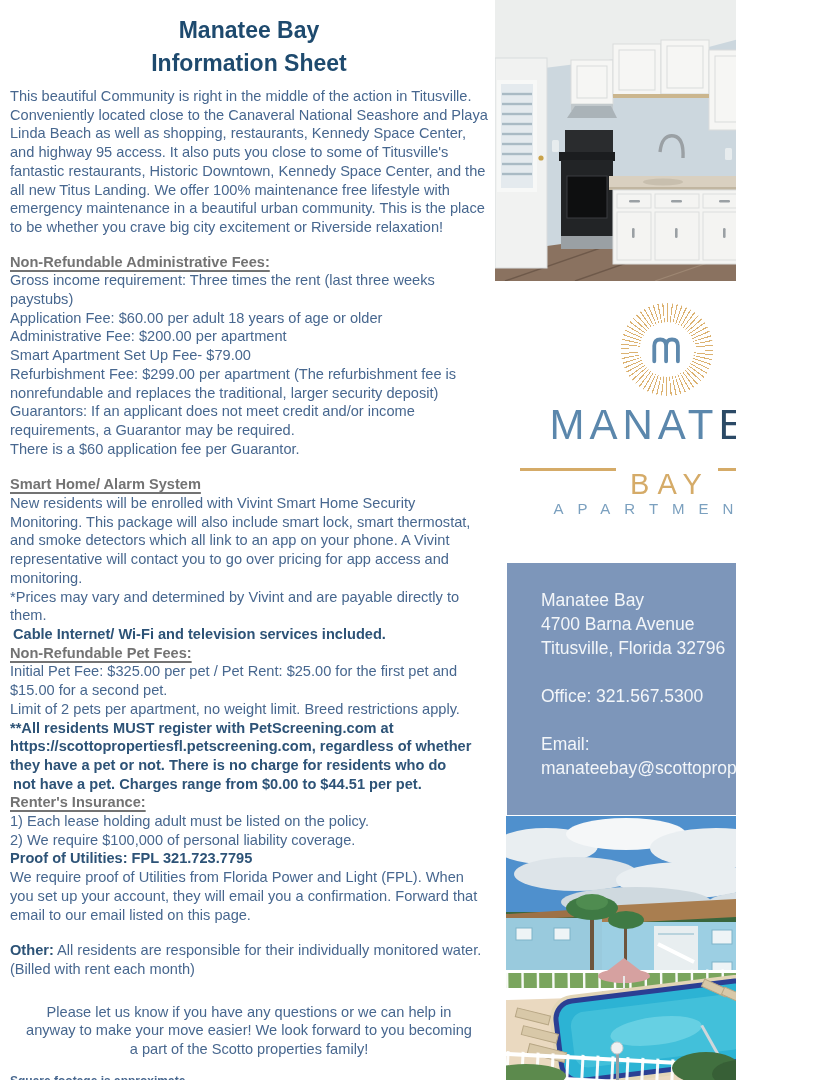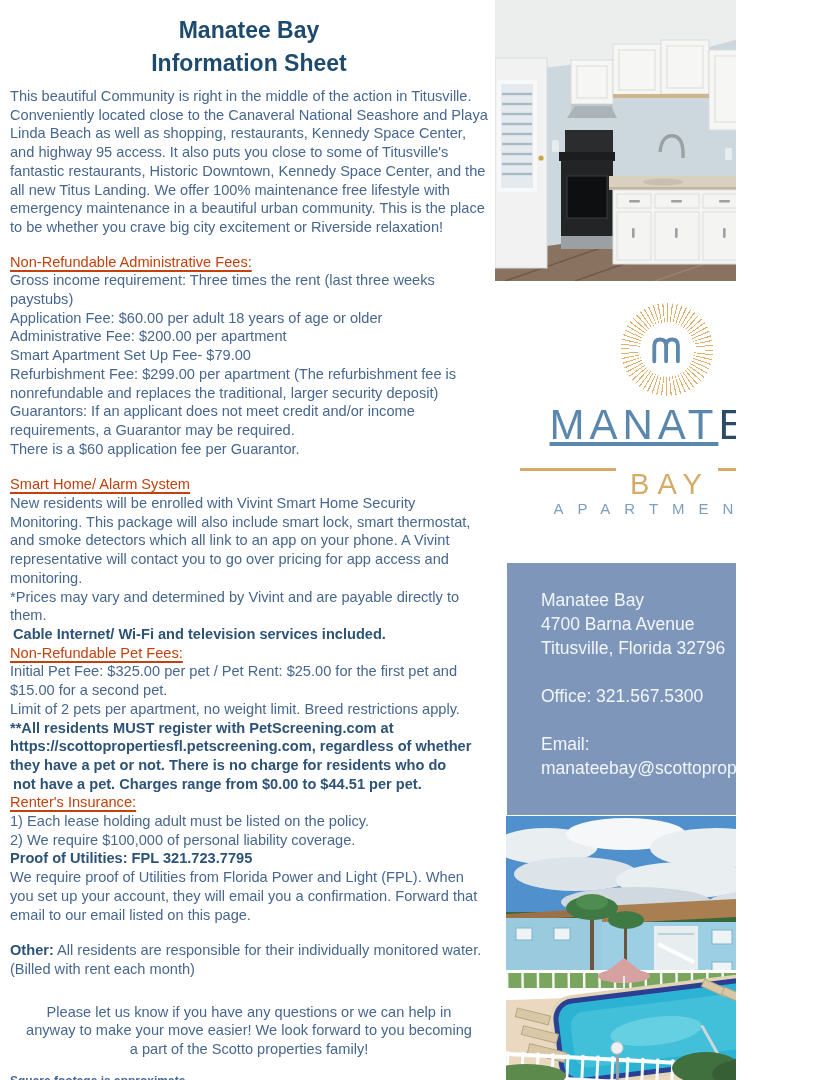--- a/index.html
+++ b/index.html
@@ -6,21 +6,21 @@
   html,body { background:#ffffff; }
   body { font-family:"Liberation Sans","DejaVu Sans",sans-serif; }
   .page { position:relative; width:736px; height:1080px; background:#ffffff; overflow:hidden; }
 
   
   .left-col { position:absolute; left:0; top:0; width:496px; padding:12px 8px 0 10px;
               color:#47678f; font-size:14.6px; line-height:18.7px; }
   .doc-title { text-align:center; color:#1e4a6e; font-size:23px; line-height:33px;
                font-weight:bold; margin:2px 0 7px 0; }
   .intro { margin-bottom:16px; }
-  .sec-head { font-weight:normal; color:#c2410c; text-decoration:underline;
+  .sec-head { font-weight:bold; color:#737373; text-decoration:underline;
               text-underline-offset:3px; text-decoration-thickness:1.5px; }
   .b { font-weight:bold; color:#2d5377; }
   .bu { font-weight:bold; color:#2d5377; 
         text-underline-offset:3px; text-decoration-thickness:1.5px; }
   .gap-lg { margin-top:17px; }
   .indent1 { padding-left:3px; }
   .closing { margin-top:24px; text-align:center; padding:0 14px; }
   .footer { margin-top:15px; font-size:12px; line-height:15.6px; font-weight:bold; }
 
   
@@ -28,21 +28,21 @@
   .logo-wrap { position:absolute; left:500px; top:302px; width:334px; height:215px;
                display:flex; flex-direction:column; align-items:center; }
   .logo-mark { position:relative; width:96px; height:96px; }
   .sunburst { position:absolute; inset:0; border-radius:50%;
     background:repeating-conic-gradient(from 0deg,#dcb271 0deg 1.5deg,transparent 1.5deg 6deg);
     -webkit-mask:radial-gradient(circle,transparent 0 27px,#000 27.5px 46px,transparent 46.5px);
             mask:radial-gradient(circle,transparent 0 27px,#000 27.5px 46px,transparent 46.5px); }
   .monogram { position:absolute; inset:0; display:flex; align-items:center; justify-content:center; }
   .wordmark { margin-top:6px; font-size:42px; line-height:44px; letter-spacing:5px;
               white-space:nowrap; }
-  .wm-1 { color:#5b87ac;text-decoration:underline; } .wm-2 { color:#2b4a66; }
+  .wm-1 { color:#5b87ac; } .wm-2 { color:#2b4a66; }
   .bay-row { display:flex; align-items:flex-start; margin-top:21px; }
   .bay-rule { width:96px; height:3px; background:#d5ab68; }
   .bay-text { color:#d5ab68; font-size:29px; letter-spacing:8px; margin:0 8px 0 14px; line-height:32px; }
   .apartments { color:#7ba0bf; font-size:15px; letter-spacing:14px;
                 padding-left:14px; }
 
   .contact-card { position:absolute; left:507px; top:563px; width:327px; height:252px;
                   background:#7d96ba; color:#f3f6f9; font-size:17.5px; line-height:24px;
                   padding:25px 10px 0 34px; }
   .contact-card .spacer { height:24px; }

